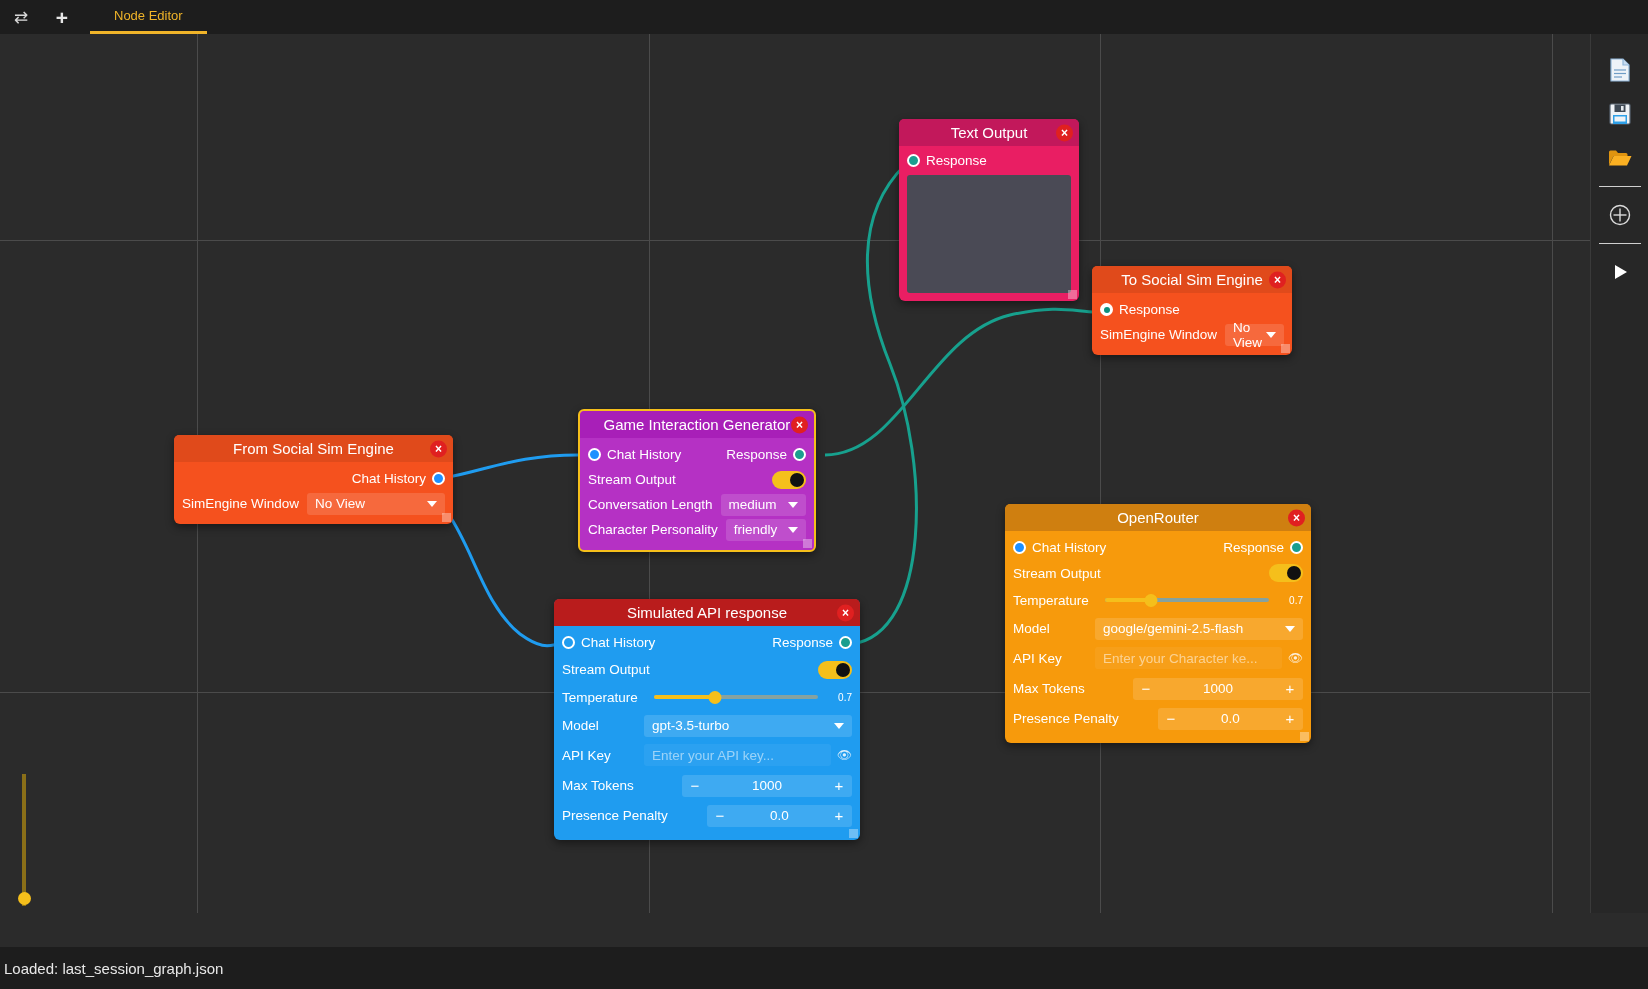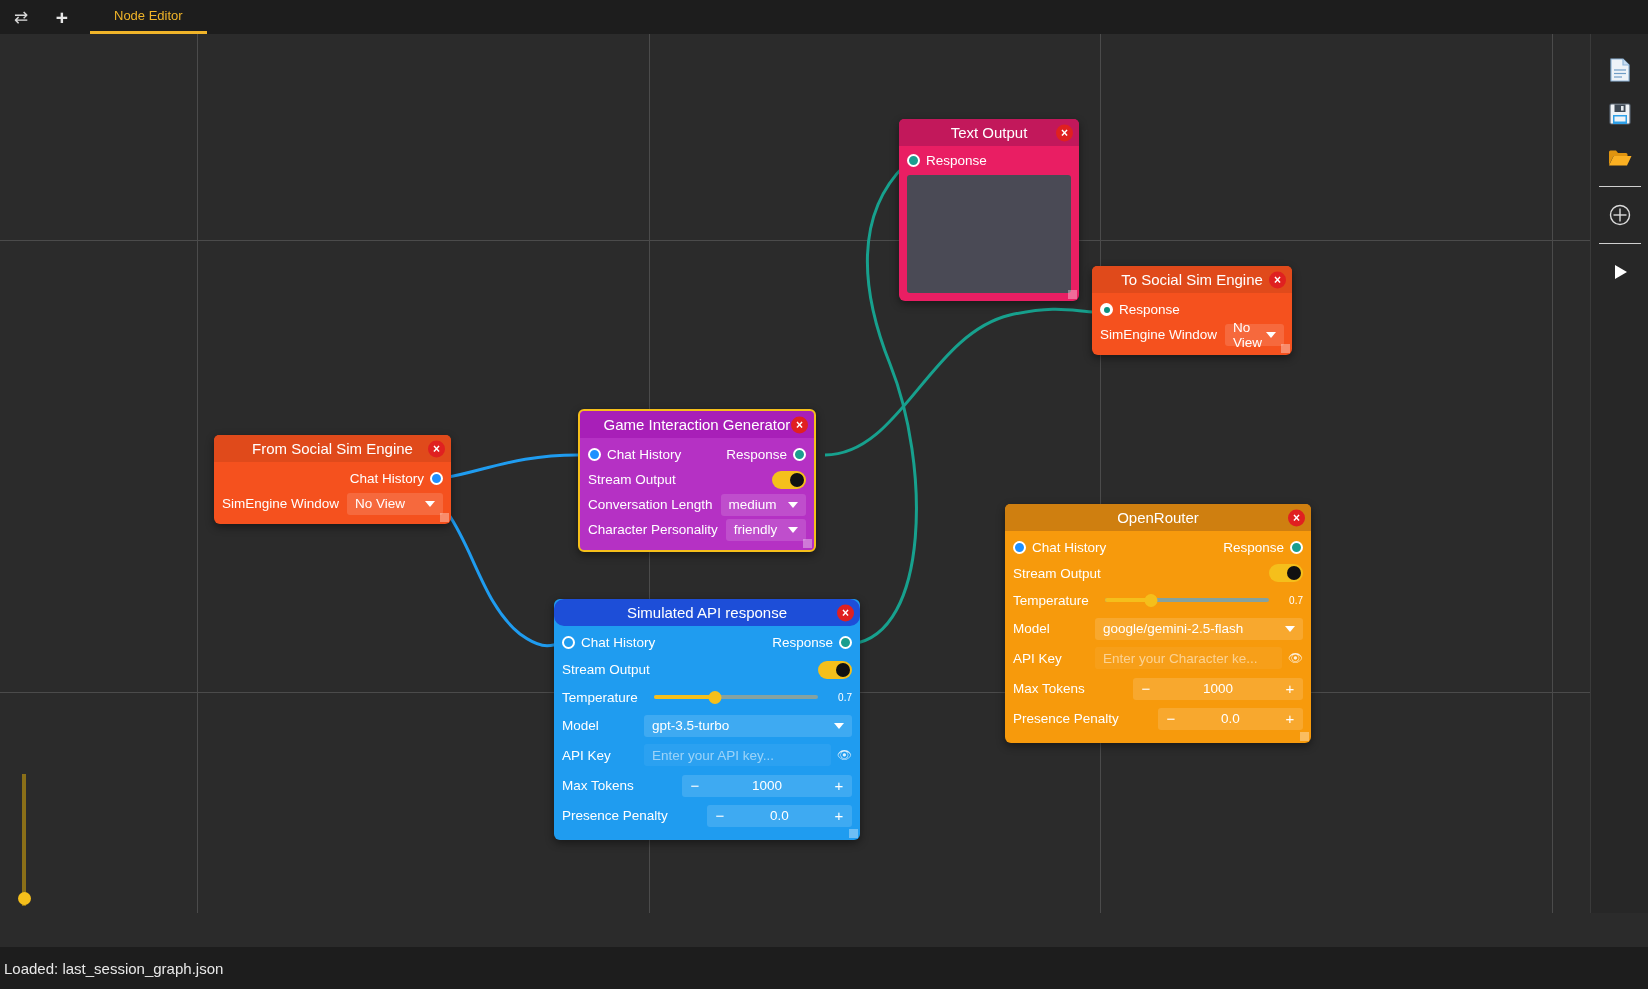--- a/index.html
+++ b/index.html
@@ -207,21 +207,21 @@
           <span class="row-label">SimEngine Window</span>
           <span class="field" style="flex:1; margin-left:8px; background:rgba(255,255,255,.14);">
             <span>No View</span>
             <span class="caret"></span>
           </span>
         </div>
       </div>
       <div class="resize-grip"></div>
     </div>
 
-    <div class="node" id="n-from-sse" style="left:174px; top:401px; width:237px; background:#f5511e;margin-left:40px;">
+    <div class="node" id="n-from-sse" style="left:174px; top:401px; width:279px; background:#f5511e;">
       <div class="node-title" style="background:#e04a1b;">
         <span>From Social Sim Engine</span>
         <span class="node-close">×</span>
       </div>
       <div class="node-body">
         <div class="row" style="justify-content:flex-end;">
           <span style="margin-right:6px">Chat History</span>
           <span class="port blue"></span>
         </div>
         <div class="row">
@@ -267,21 +267,21 @@
           <span class="field" style="flex:1; margin-left:8px; background:rgba(255,255,255,.14);">
             <span>friendly</span>
             <span class="caret"></span>
           </span>
         </div>
       </div>
       <div class="resize-grip"></div>
     </div>
 
     <div class="node" id="n-sim" style="left:554px; top:565px; width:306px; background:#1f9cf0;">
-      <div class="node-title" style="background:#1d4ed8;border-radius:10px;">
+      <div class="node-title" style="background:#b91c1c;">
         <span>Simulated API response</span>
         <span class="node-close">×</span>
       </div>
       <div class="node-body" style="padding:3px 8px 10px 8px;">
         <div class="row" style="height:27px">
           <span class="port hollow"></span>
           <span style="margin-left:6px">Chat History</span>
           <span class="grow"></span>
           <span style="margin-right:6px">Response</span>
           <span class="port teal"></span>

